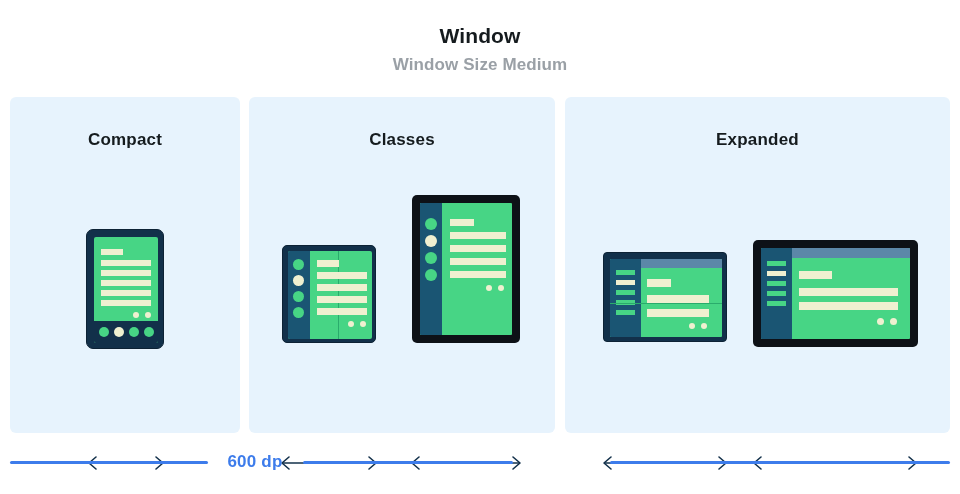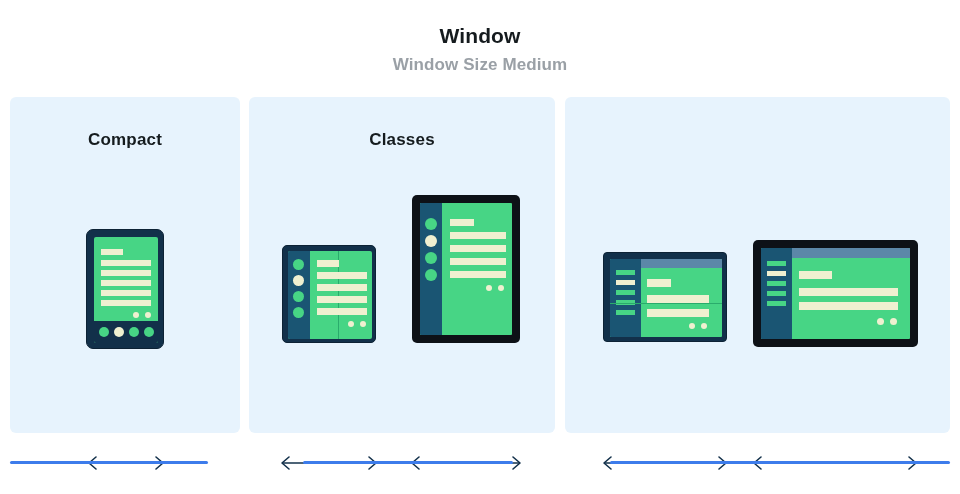--- a/index.html
+++ b/index.html
@@ -237,20 +237,21 @@
     <div class="arrow" style="left:159px; top:358px; width:116px; height:16px;">
       <svg width="116" height="16" viewBox="0 0 116 16" aria-hidden="true">
         <line x1="5" y1="8" x2="111" y2="8" stroke="#12304a" stroke-width="1.6"></line>
         <polyline points="11,2 4,8 11,14" fill="none" stroke="#12304a" stroke-width="1.6" stroke-linecap="round" stroke-linejoin="round"></polyline>
         <polyline points="105,2 112,8 105,14" fill="none" stroke="#12304a" stroke-width="1.6" stroke-linecap="round" stroke-linejoin="round"></polyline>
       </svg>
     </div>
   </div>
 
   <div class="panel" id="panel-expanded">
+    <div class="panel-title">Expanded</div>
 
     <div class="device frame-navy" style="left:38px; top:155px; width:124px; height:90px; border-radius:4px;">
       <div class="screen" style="left:6px; top:6px; width:112px; height:78px; border-radius:1px;">
         <div class="header-strip" style="left:31px; top:0; width:81px; height:9px;"></div>
         <div class="rail" style="width:31px;"></div>
         <div class="bar-green" style="left:6px; top:11px; width:19px; height:5px;"></div>
         <div class="bar" style="left:6px; top:21px; width:19px; height:5px;"></div>
         <div class="bar-green" style="left:6px; top:31px; width:19px; height:5px;"></div>
         <div class="bar-green" style="left:6px; top:41px; width:19px; height:5px;"></div>
         <div class="bar-green" style="left:6px; top:51px; width:19px; height:5px;"></div>
@@ -294,14 +295,15 @@
         <polyline points="11,2 4,8 11,14" fill="none" stroke="#12304a" stroke-width="1.6" stroke-linecap="round" stroke-linejoin="round"></polyline>
         <polyline points="159,2 166,8 159,14" fill="none" stroke="#12304a" stroke-width="1.6" stroke-linecap="round" stroke-linejoin="round"></polyline>
       </svg>
     </div>
   </div>
 
   <div class="rule-seg" style="left:10px;  top:461px; width:198px;"></div>
   <div class="rule-seg" style="left:303px; top:461px; width:210px;"></div>
   <div class="rule-seg" style="left:610px; top:461px; width:340px;"></div>
 
+  <div class="rule-label" id="label-600">600 dp</div>
 
 </div>
 
 </body></html>

